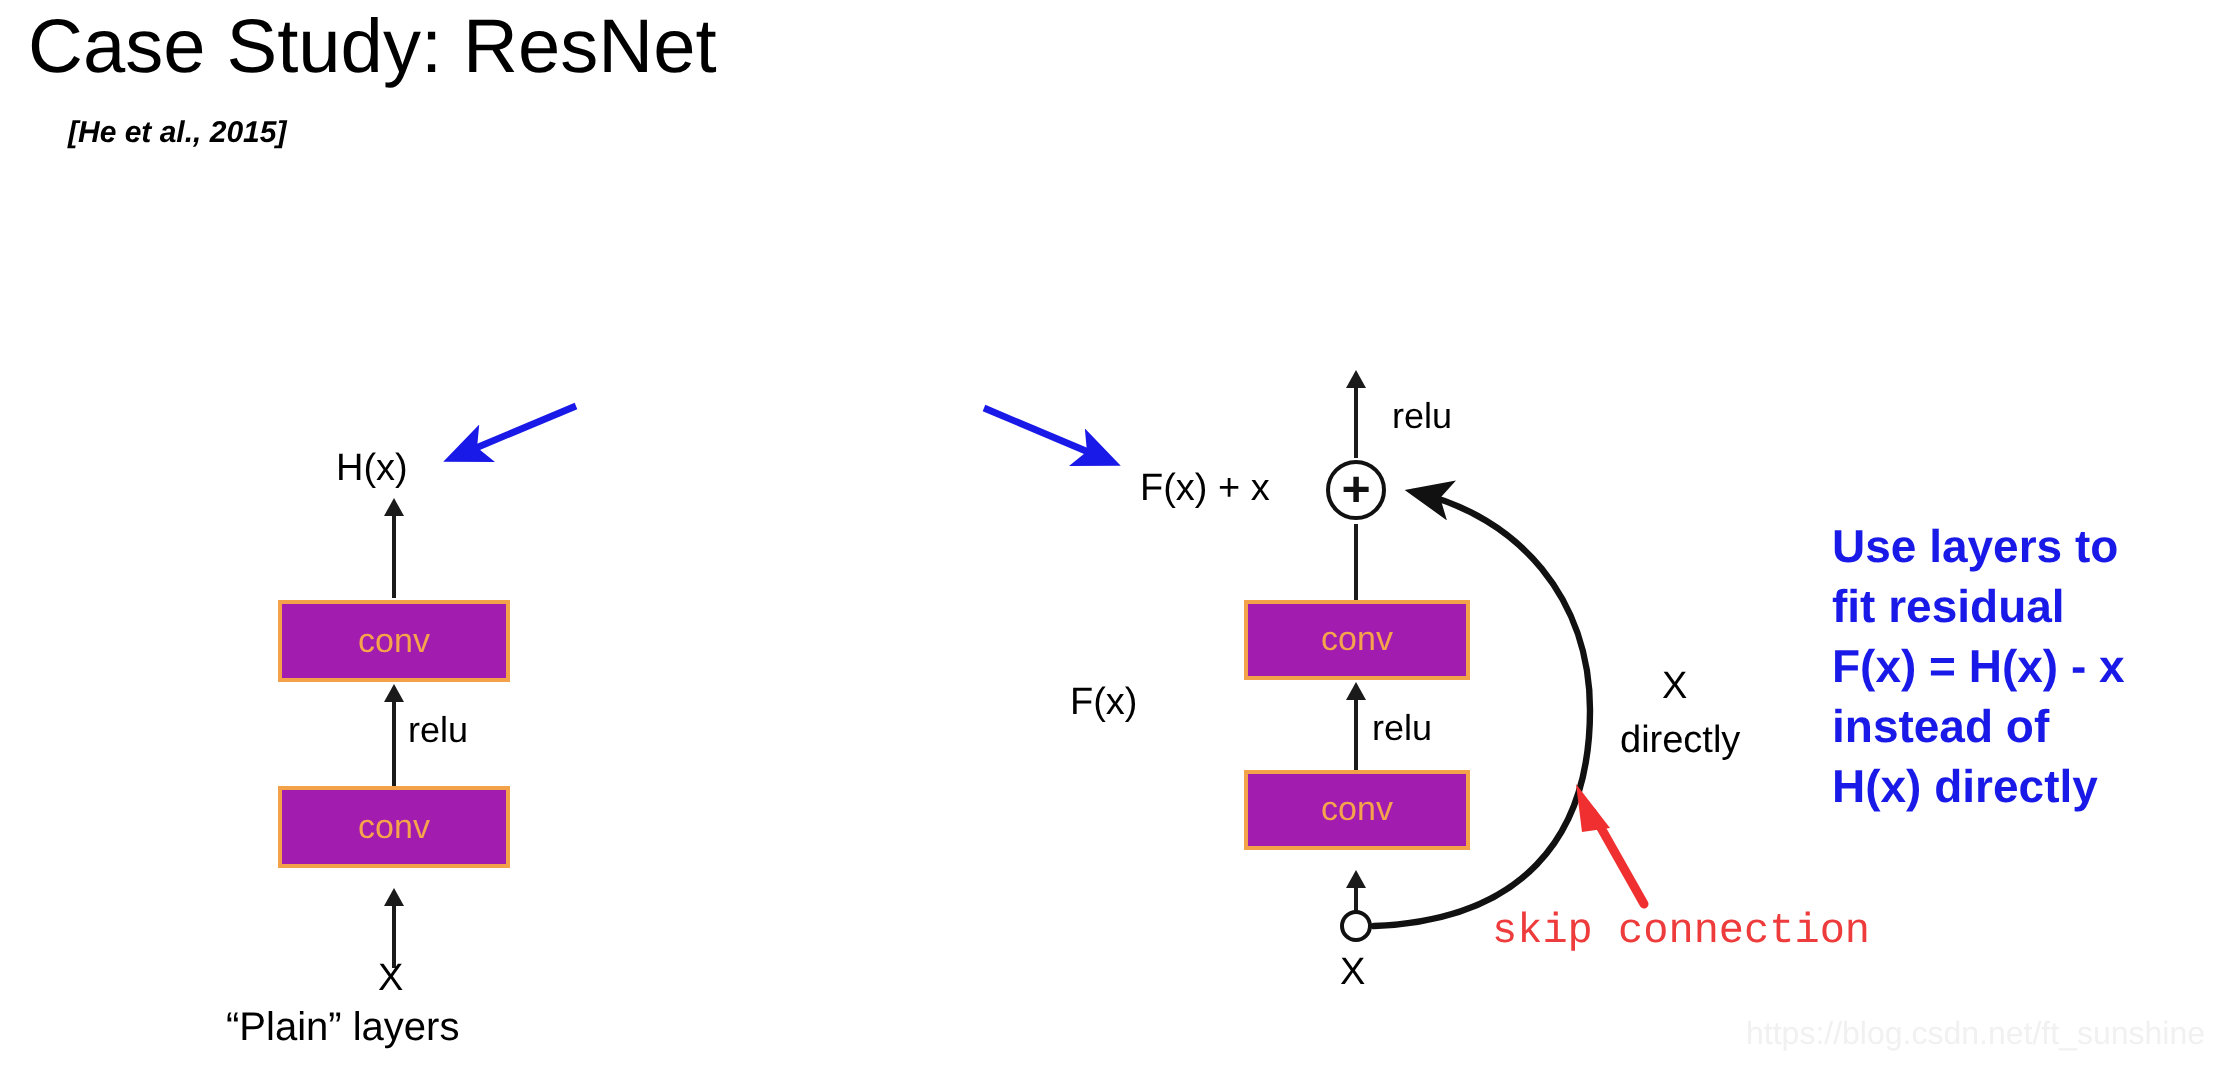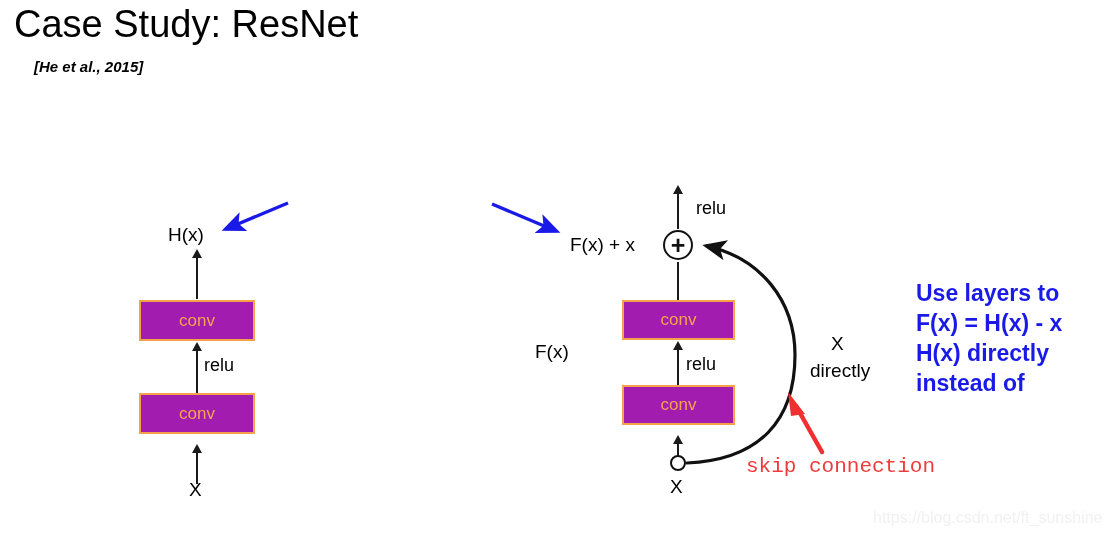--- a/index.html
+++ b/index.html
@@ -102,21 +102,20 @@
   }
   #blue-note {
     position: absolute;
     left: 916px;
     top: 258px;
     color: #1a1ae8;
     font-size: 23px;
     font-weight: bold;
     line-height: 30px;
     white-space: nowrap;
-    margin-top: 20px;
   }
   
   #skip-label {
     position: absolute;
     left: 746px;
     top: 455px;
     color: #ee3b3b;
     font-family: "Liberation Mono", monospace;
     font-size: 21px;
     white-space: nowrap;
@@ -160,20 +159,21 @@
   <div class="arrow-up" style="left:192px; top:342px;"></div>
   <div class="lbl-sm" style="left:204px; top:355px;">relu</div>
 
   <div class="conv-box" style="left:139px; top:393px; width:116px; height:41px;">
     <span>conv</span>
   </div>
 
   <div class="vline" style="left:196px; top:452px; height:32px;"></div>
   <div class="arrow-up" style="left:192px; top:444px;"></div>
   <div class="lbl" style="left:189px; top:479px;">X</div>
+  <div class="caption" style="left:113px; top:503px;">“Plain” layers</div>
 
 
   <div class="vline" style="left:677px; top:193px; height:36px;"></div>
   <div class="arrow-up" style="left:673px; top:185px;"></div>
   <div class="lbl-sm" style="left:696px; top:198px;">relu</div>
 
   <div class="lbl" style="left:570px; top:234px;">F(x) + x</div>
 
   <div style="position:absolute; left:663px; top:230px; width:30px; height:30px; border:2.5px solid #111; border-radius:50%; box-sizing:border-box; display:flex; align-items:center; justify-content:center; font-size:25px; font-weight:bold; line-height:1; color:#111;">
     <span>+</span>
@@ -202,23 +202,24 @@
 
   <div class="lbl" style="left:535px; top:341px;">F(x)</div>
 
   <div class="lbl" style="left:831px; top:333px;">X</div>
   <div class="lbl" style="left:810px; top:360px;">directly</div>
 
   <div id="skip-label">skip connection</div>
 
   <div id="blue-note">
     <div>Use layers to</div>
+    <div>fit residual</div>
     <div>F(x) = H(x) - x</div>
+    <div>instead of</div>
     <div>H(x) directly</div>
-    <div>instead of</div>
   </div>
 
   <div id="watermark">https://blog.csdn.net/ft_sunshine</div>
 
   <svg class="overlay" viewBox="0 0 1111 538">
     <defs>
       <marker id="blue-head" markerWidth="7" markerHeight="7" refX="5.6" refY="3" orient="auto">
         <path d="M0,0 L7,3 L0,6 L1.6,3 Z" fill="#1a1ae8"></path>
       </marker>
       <marker id="black-head" markerWidth="7.5" markerHeight="7.5" refX="6" refY="3.2" orient="auto">

